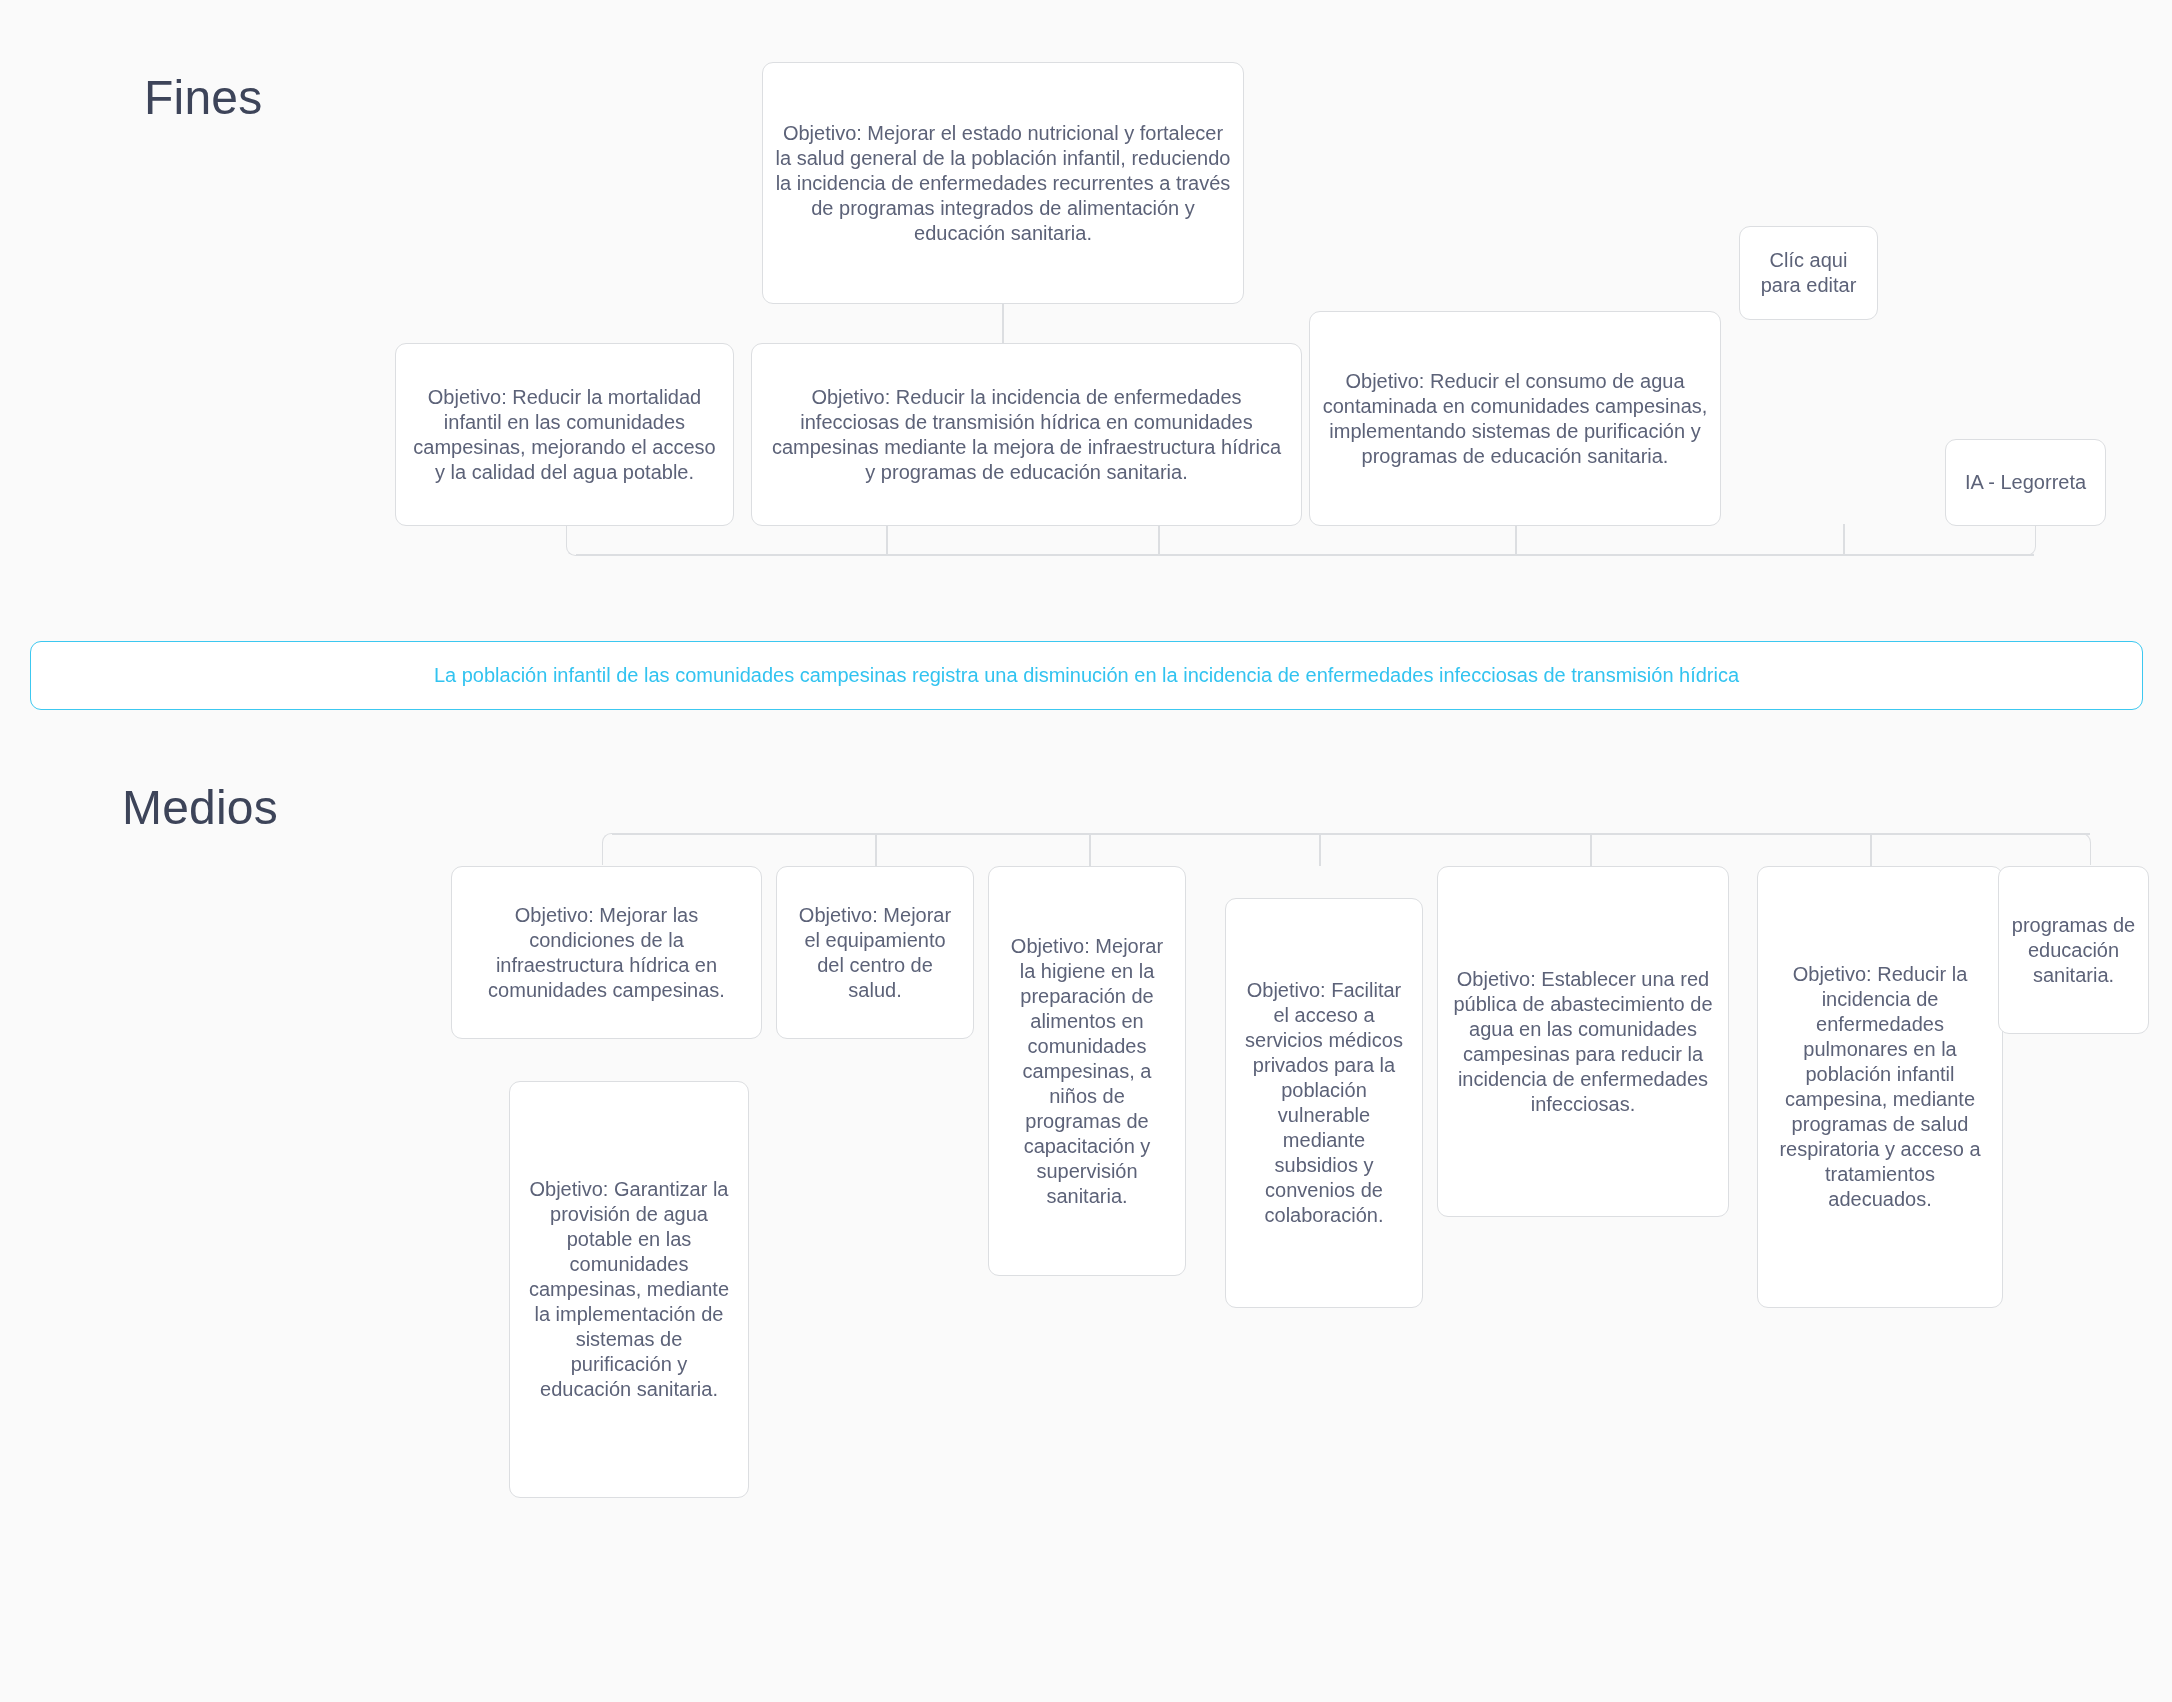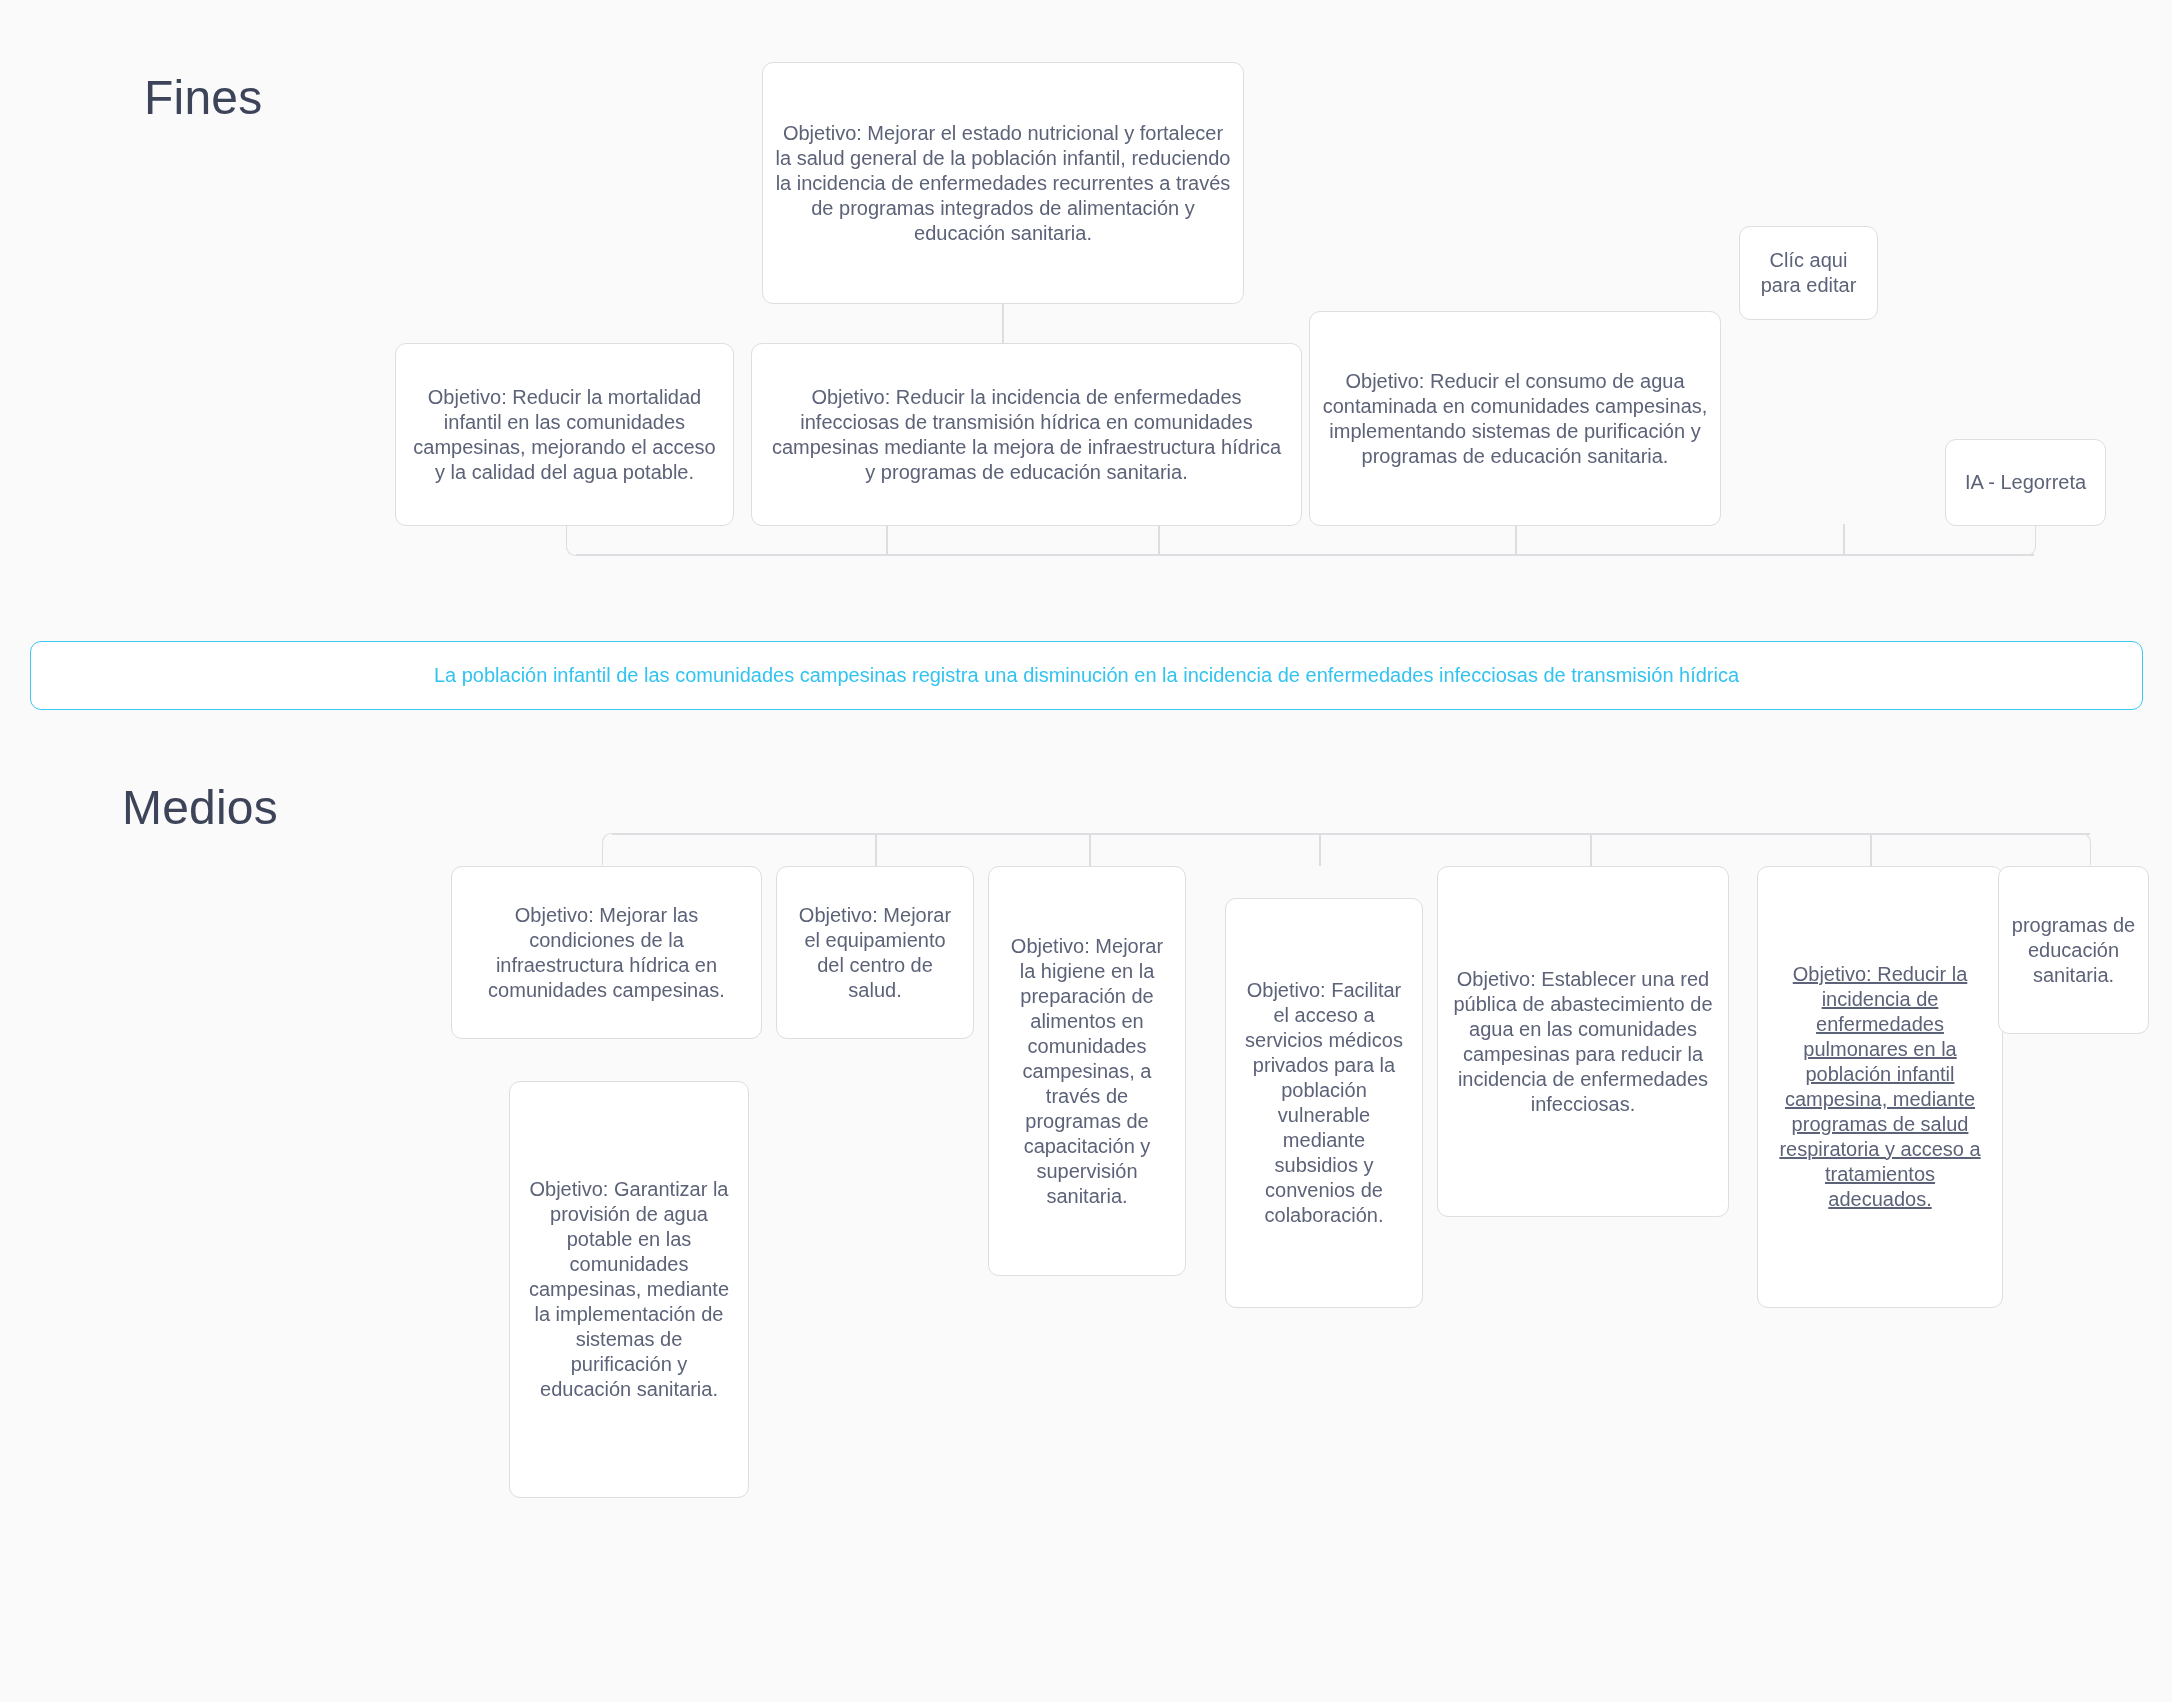--- a/index.html
+++ b/index.html
@@ -173,32 +173,32 @@
 
   <div class="node" id="medio-infraestructura-hidrica" style="left:451px; top:866px; width:311px; height:173px;">
     <span>Objetivo: Mejorar las condiciones de la infraestructura hídrica en comunidades campesinas.</span>
   </div>
 
   <div class="node" id="medio-equipamiento-centro-salud" style="left:776px; top:866px; width:198px; height:173px;">
     <span>Objetivo: Mejorar el equipamiento del centro de salud.</span>
   </div>
 
   <div class="node" id="medio-higiene-alimentos" style="left:988px; top:866px; width:198px; height:410px;">
-    <span>Objetivo: Mejorar la higiene en la preparación de alimentos en comunidades campesinas, a través de programas de capacitación y supervisión sanitaria.</span>
+    <span>Objetivo: Mejorar la higiene en la preparación de alimentos en comunidades campesinas, a niños de programas de capacitación y supervisión sanitaria.</span>
   </div>
 
   <div class="node" id="medio-servicios-medicos-privados" style="left:1225px; top:898px; width:198px; height:410px;justify-content:center;">
     <span>Objetivo: Facilitar el acceso a servicios médicos privados para la población vulnerable mediante subsidios y convenios de colaboración.</span>
   </div>
 
   <div class="node" id="medio-red-publica-agua" style="left:1437px; top:866px; width:292px; height:351px;">
     <span>Objetivo: Establecer una red pública de abastecimiento de agua en las comunidades campesinas para reducir la incidencia de enfermedades infecciosas.</span>
   </div>
 
-  <div class="node" id="medio-enfermedades-pulmonares" style="left:1757px; top:866px; width:246px; height:442px;text-decoration:underline;">
+  <div class="node" id="medio-enfermedades-pulmonares" style="left:1757px; top:866px; width:246px; height:442px;">
     <span>Objetivo: Reducir la incidencia de enfermedades pulmonares en la población infantil campesina, mediante programas de salud respiratoria y acceso a tratamientos adecuados.</span>
   </div>
 
   <div class="node" id="medio-programas-educacion-sanitaria" style="left:1998px; top:866px; width:151px; height:168px;">
     <span>programas de educación sanitaria.</span>
   </div>
 
   <div class="node" id="medio-provision-agua-potable" style="left:509px; top:1081px; width:240px; height:417px;">
     <span>Objetivo: Garantizar la provisión de agua potable en las comunidades campesinas, mediante la implementación de sistemas de purificación y educación sanitaria.</span>
   </div>

